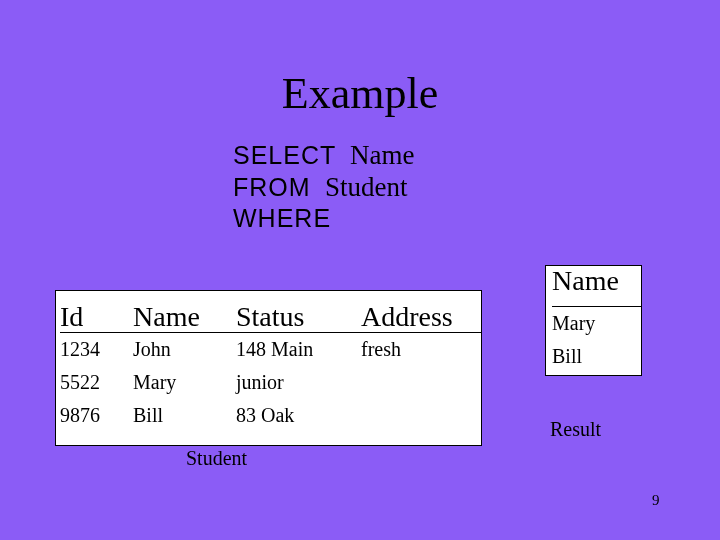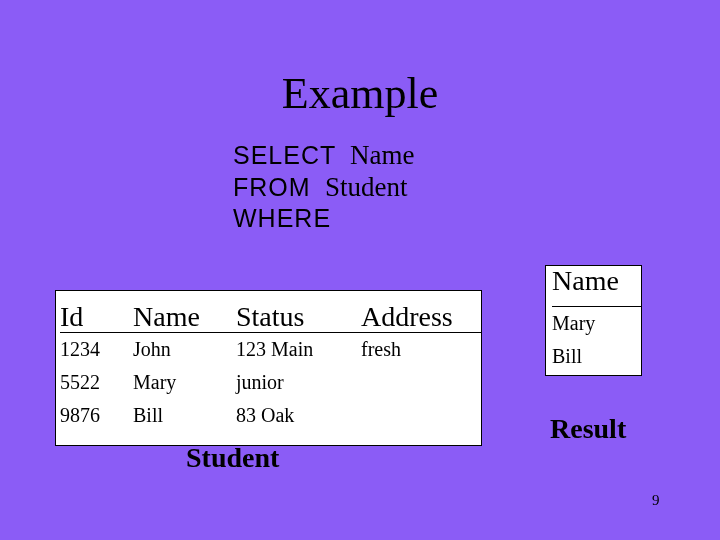--- a/index.html
+++ b/index.html
@@ -103,24 +103,23 @@
     height: 111px;
     padding-left: 6px;
   }
   .result-table .thead {
     height: 41px;
   }
 
   
   .caption {
     position: absolute;
-    font-size: 28px;
+    font-size: 20px;
     line-height: 32px;
     font-family: "Liberation Serif", serif;
-    font-weight: bold;
   }
   .caption-student { left: 186px; top: 442px; }
   .caption-result  { left: 550px; top: 413px; }
 
   
   .page-number {
     position: absolute;
     left: 652px;
     top: 492px;
     font-size: 15px;
@@ -152,21 +151,21 @@
   <div class="box-table student-table">
     <div class="thead">
       <span class="cell">Id</span>
       <span class="cell">Name</span>
       <span class="cell">Status</span>
       <span class="cell">Address</span>
     </div>
     <div class="trow">
       <span class="cell">1234</span>
       <span class="cell">John</span>
-      <span class="cell">123 Main</span>
+      <span class="cell">148 Main</span>
       <span class="cell">fresh</span>
     </div>
     <div class="trow">
       <span class="cell">5522</span>
       <span class="cell">Mary</span>
       <span class="cell">junior</span>
     </div>
     <div class="trow">
       <span class="cell">9876</span>
       <span class="cell">Bill</span>

